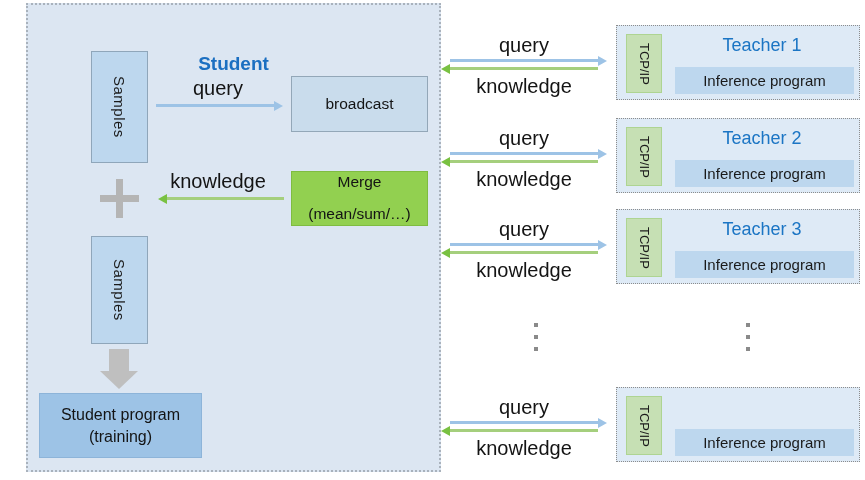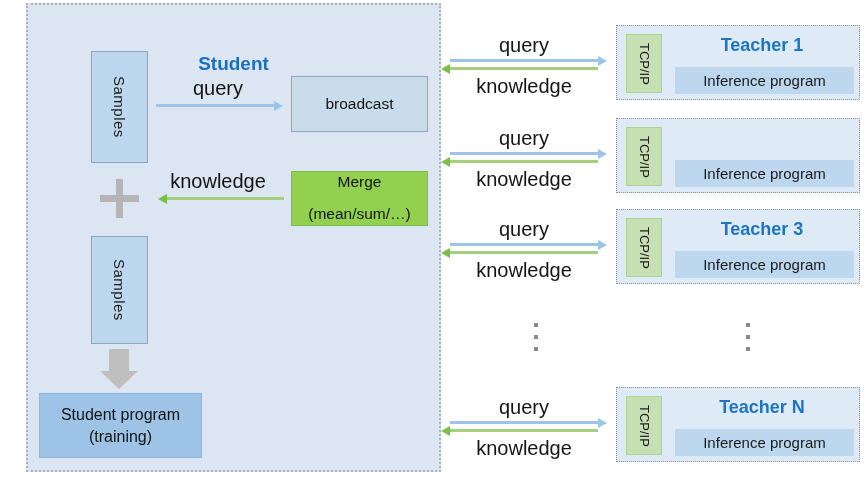--- a/index.html
+++ b/index.html
@@ -80,21 +80,21 @@
   }
   .t1{top:25px;} .t2{top:118px;} .t3{top:209px;} .tn{top:387px;}
   .tcp{
     position:absolute;left:9px;top:8px;bottom:6px;width:36px;
     background:#c6e0b4;border:1px solid #aed492;box-sizing:border-box;
     display:flex;align-items:center;justify-content:center;
   }
   .tcp .vtext{font-size:13px;letter-spacing:0;}
   .t-title{
     position:absolute;left:52px;right:4px;top:9px;text-align:center;
-    font-size:18px;font-weight:bold;color:#1b75c4;
+    font-size:18px;font-weight:normal;color:#1b75c4;
   }
   .inference{
     position:absolute;left:58px;right:5px;bottom:5px;height:27px;
     background:#bdd7ee;display:flex;align-items:center;justify-content:center;
     font-size:15px;color:#1a1a1a;
   }
 
   
   .vdots{position:absolute;top:323px;width:4px;}
   .vdots i{display:block;width:4px;height:4px;background:#8a8a8a;margin-bottom:8px;}
@@ -196,38 +196,38 @@
     </div>
   <div class="t-title">Teacher 1</div>
   <div class="inference">
       <span>Inference program</span>
     </div>
 </section>
 <section class="teacher-box t2">
   <div class="tcp">
       <span class="vtext">TCP/IP</span>
     </div>
+  <div class="t-title">Teacher 2</div>
   <div class="inference">
       <span>Inference program</span>
     </div>
 </section>
 <section class="teacher-box t3">
   <div class="tcp">
       <span class="vtext">TCP/IP</span>
     </div>
   <div class="t-title">Teacher 3</div>
   <div class="inference">
       <span>Inference program</span>
     </div>
 </section>
 <section class="teacher-box tn">
   <div class="tcp">
       <span class="vtext">TCP/IP</span>
     </div>
-  <div class="t-title">Teacher N</div>
   <div class="inference">
       <span>Inference program</span>
     </div>
 </section>
 
 <div class="vdots vdots-left">
     <i></i>
     <i></i>
     <i></i>
   </div>

